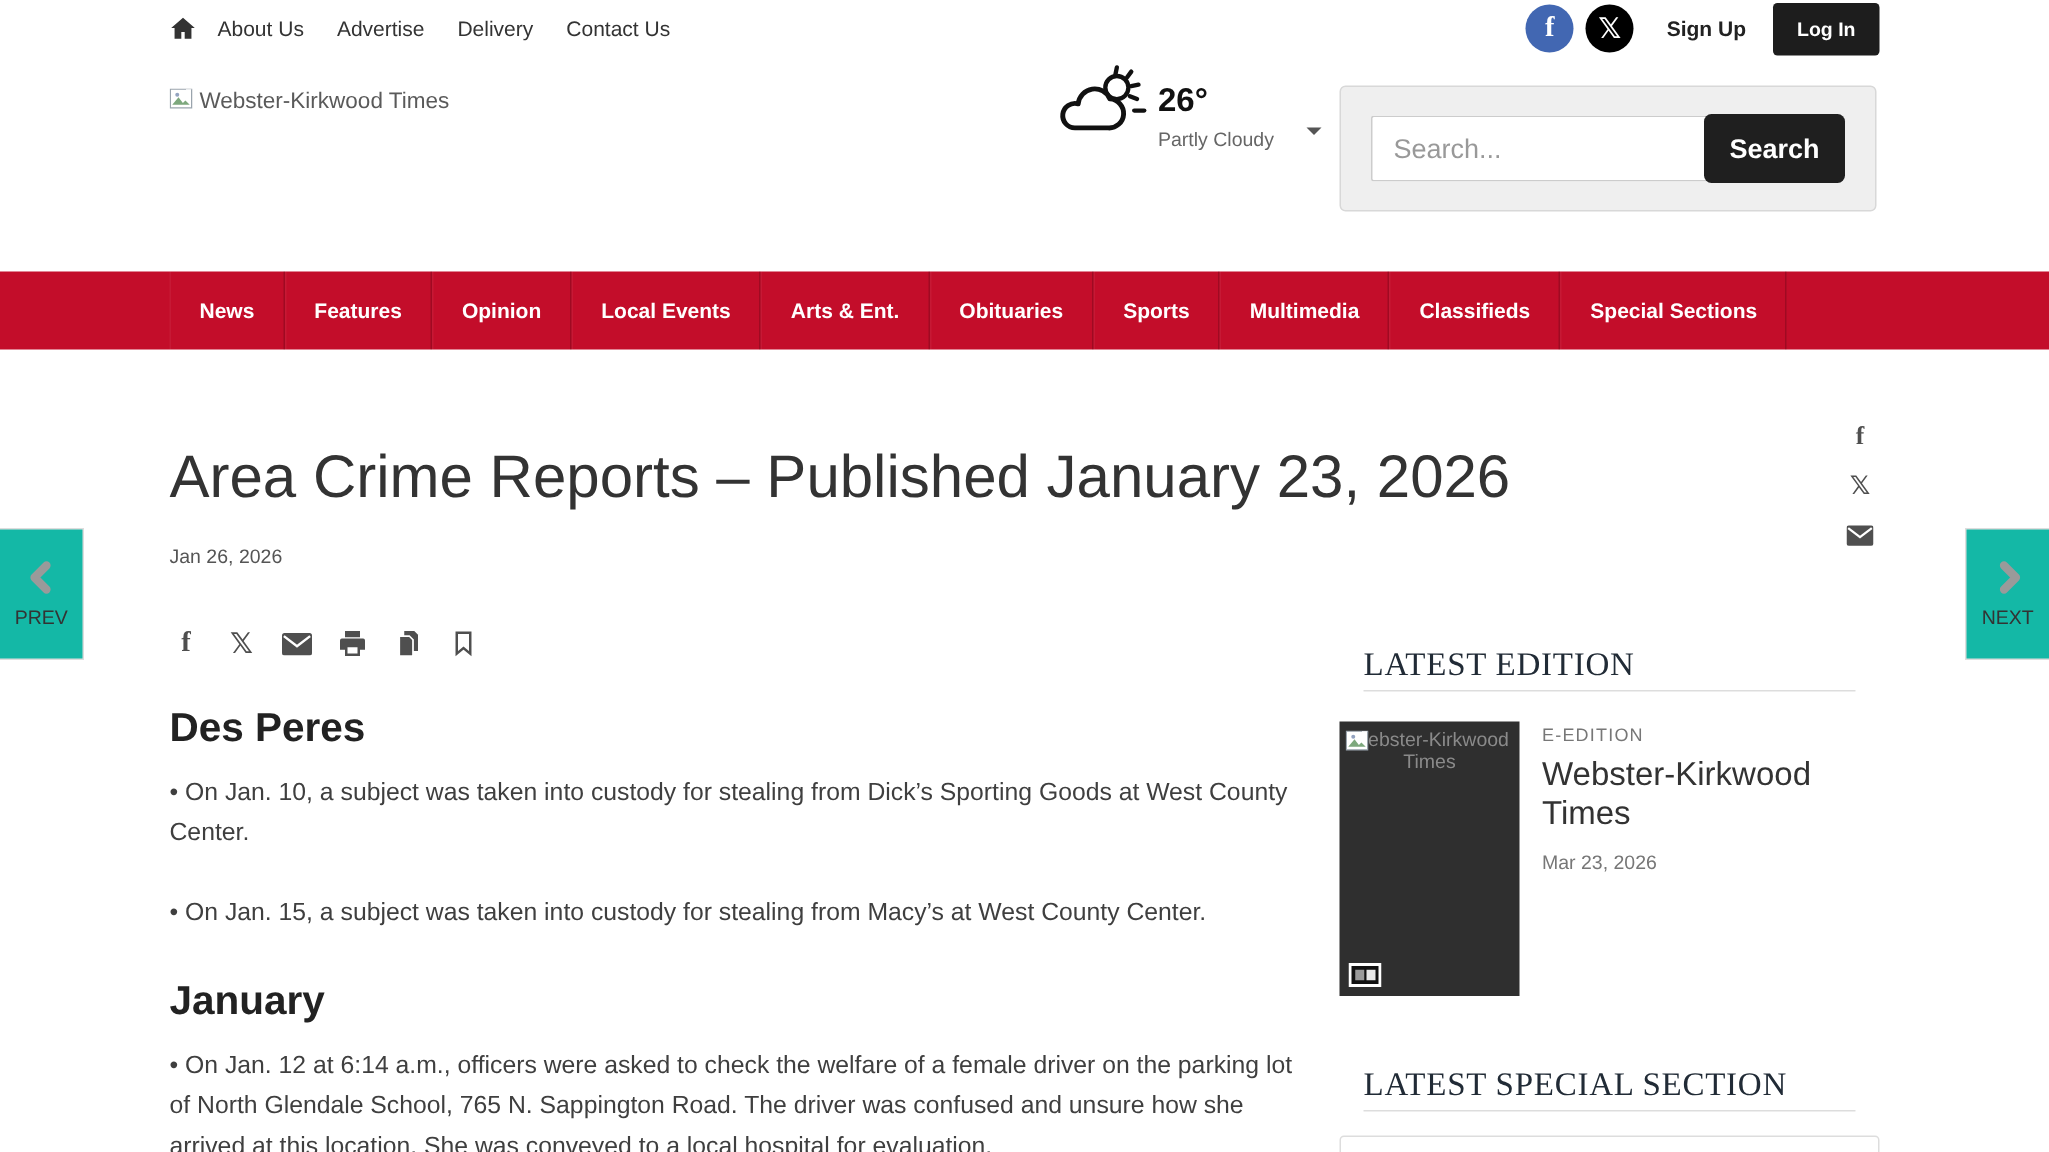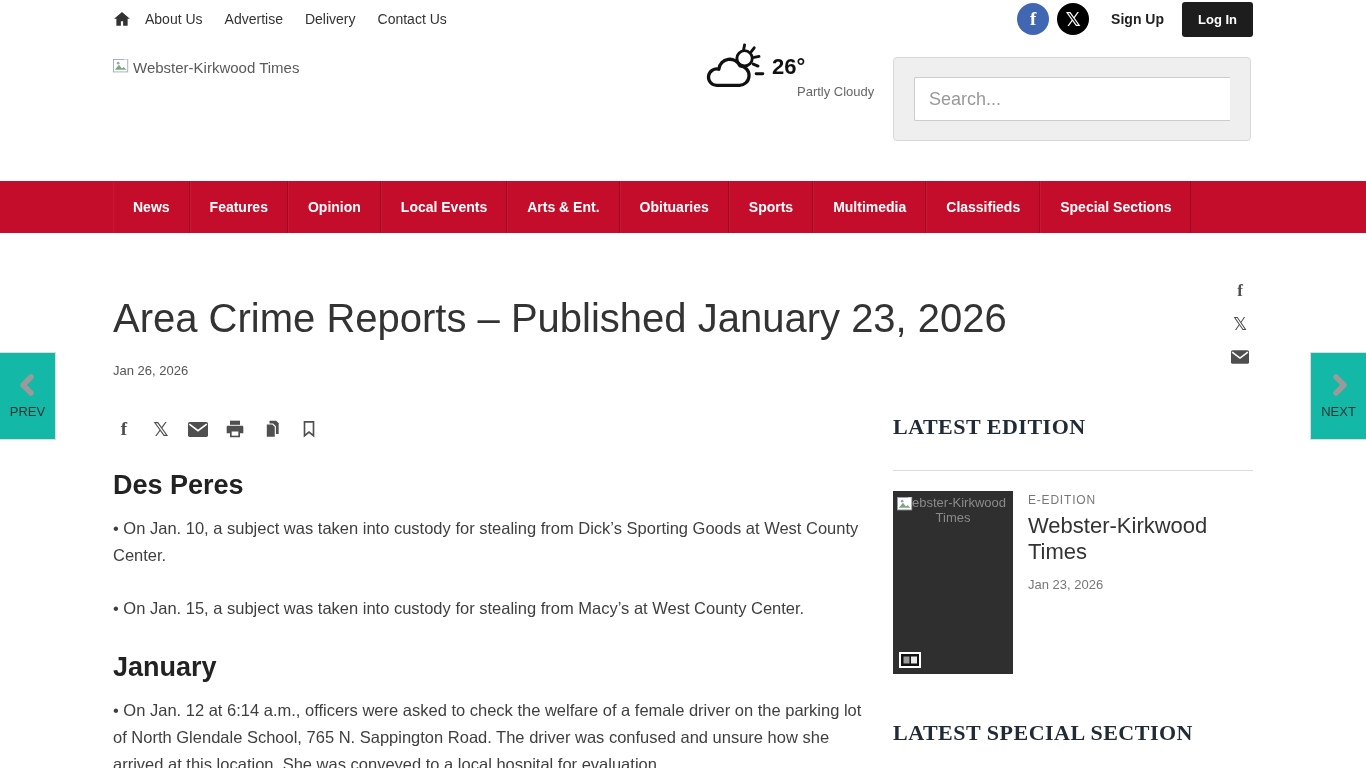--- a/index.html
+++ b/index.html
@@ -18,21 +18,21 @@
   .loginbtn{background:#1d1d1d;color:#fff;font-size:13px;font-weight:700;border:none;border-radius:3px;
     padding:10px 16px;cursor:pointer;}
   
   .masthead{position:relative;height:143px;}
   .logo{position:absolute;left:113px;top:21px;display:flex;align-items:flex-start;gap:3px;
     color:#5a5a5a;font-size:15px;}
   .brokenimg{width:17px;height:15px;display:inline-block;}
   .weather{position:absolute;left:702px;top:4px;display:flex;align-items:flex-start;}
   .weather .wtxt{margin-left:6px;margin-top:14px;}
   .wtemp{font-size:22px;font-weight:700;color:#111;line-height:22px;}
-  .wcond{font-size:13px;color:#666;margin-top:6px;display:flex;align-items:flex-start;gap:22px;margin-left:25px;}
+  .wcond{font-size:13px;color:#666;margin-top:6px;display:flex;align-items:flex-start;gap:22px;}
   .caret{width:0;height:0;border-left:5px solid transparent;border-right:5px solid transparent;
     border-top:5px solid #555;display:inline-block;}
   .searchbox{position:absolute;right:115px;top:19px;width:358px;height:84px;background:#efefef;
     border:1px solid #d8d8d8;border-radius:4px;display:flex;align-items:center;padding:0 20px;box-sizing:border-box;}
   .searchbox input{flex:1;height:44px;border:1px solid #ccc;border-right:none;font-size:18px;color:#444;
     padding:0 14px;border-radius:2px 0 0 2px;outline:none;box-sizing:border-box;min-width:0;}
   .searchbox input::placeholder{color:#999;}
   .searchbox button{width:94px;height:46px;background:#1f1f1f;color:#fff;font-weight:700;font-size:18px;
     border:none;border-radius:5px;margin-left:-3px;cursor:pointer;}
   
@@ -50,22 +50,22 @@
   .share-ic{width:22px;height:22px;display:inline-flex;align-items:center;justify-content:center;
     color:#4f4f4f;font-size:19px;font-weight:700;}
   .share-ic.serif{font-family:"Liberation Serif",serif;}
   .section-h{font-size:27px;font-weight:700;color:#222;margin:30px 0 8px;}
   .article-col p{font-size:16.5px;color:#3f3f3f;line-height:27px;margin:14px 0 26px;}
   
   .vshare{position:absolute;top:49px;right:4px;display:flex;flex-direction:column;gap:15px;align-items:center;}
   .vshare .share-ic{width:18px;height:18px;font-size:17px;}
   
   .sidebar{width:360px;margin-left:auto;padding-top:12px;}
-  .side-h{font-family:"Liberation Serif","DejaVu Serif",serif;font-size:22px;font-weight:700;color:#212b36;
-    letter-spacing:.5px;margin:0;padding-bottom:30px;border-bottom:1px solid #ddd;}
+  .side-h{font-family:"Liberation Serif","DejaVu Serif",serif;font-size:22px;font-weight:400;color:#212b36;
+    letter-spacing:.5px;margin:16px;padding-bottom:4px;border-bottom:1px solid #ddd;}
   .ed-card{display:flex;margin-top:20px;}
   .ed-thumb{width:120px;height:183px;background:#2f2f2f;position:relative;flex:none;
     color:#8a8a8a;font-size:13px;text-align:center;padding-top:4px;box-sizing:border-box;}
   .ed-thumb .brokenimg{position:absolute;left:4px;top:6px;}
   .ed-badge{position:absolute;left:6px;bottom:6px;width:22px;height:16px;display:inline-flex;}
   .ed-meta{margin-left:15px;}
   .kicker{font-size:12px;color:#777;letter-spacing:.8px;margin-top:2px;}
   .ed-title{font-size:22px;color:#333;line-height:26px;margin-top:6px;}
   .ed-date{font-size:13px;color:#777;margin-top:12px;}
   .side-h2{margin-top:46px;}
@@ -129,20 +129,21 @@
       <span class="wtemp">26°</span>
       <span class="wcond">
         <span>Partly Cloudy</span>
         <span class="caret"></span>
       </span>
     </span>
   </div>
 
   <div class="searchbox">
     <input type="text" placeholder="Search..." style="">
+    <button>Search</button>
   </div>
 </div>
 
 <nav class="mainnav">
   <div class="inner">
     <a>News</a>
     <a>Features</a>
     <a>Opinion</a>
     <a>Local Events</a>
     <a>Arts &amp; Ent.</a>
@@ -241,21 +242,21 @@
             <svg viewBox="0 0 22 16" width="22" height="16">
                 <rect x="1" y="1" width="20" height="14" fill="#111" stroke="#fff" stroke-width="2"></rect>
                 <rect x="4.5" y="4.5" width="6" height="7" fill="#9a9a9a"></rect>
                 <rect x="12" y="4.5" width="6" height="7" fill="#e8e8e8"></rect>
               </svg>
           </span>
         </div>
         <div class="ed-meta">
           <div class="kicker">E-EDITION</div>
           <div class="ed-title">Webster-Kirkwood Times</div>
-          <div class="ed-date">Jan 23, 2026</div>
+          <div class="ed-date">Mar 23, 2026</div>
         </div>
       </div>
 
       <h3 class="side-h side-h2">LATEST SPECIAL SECTION</h3>
 
       <div class="sp-card">
         
         
       </div>
     </div>

